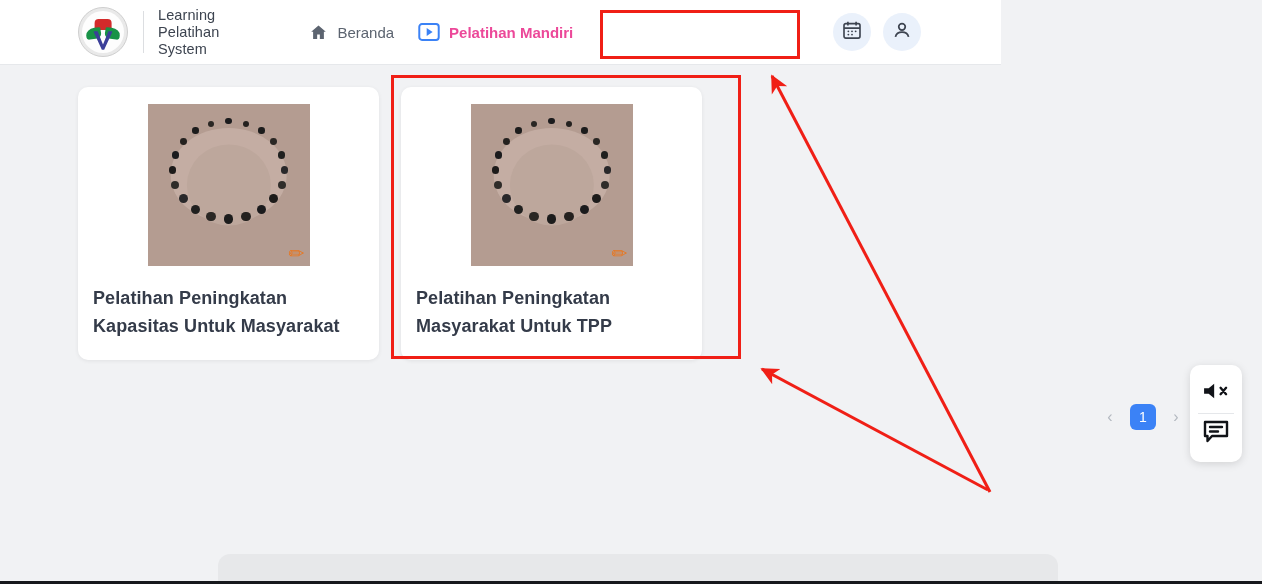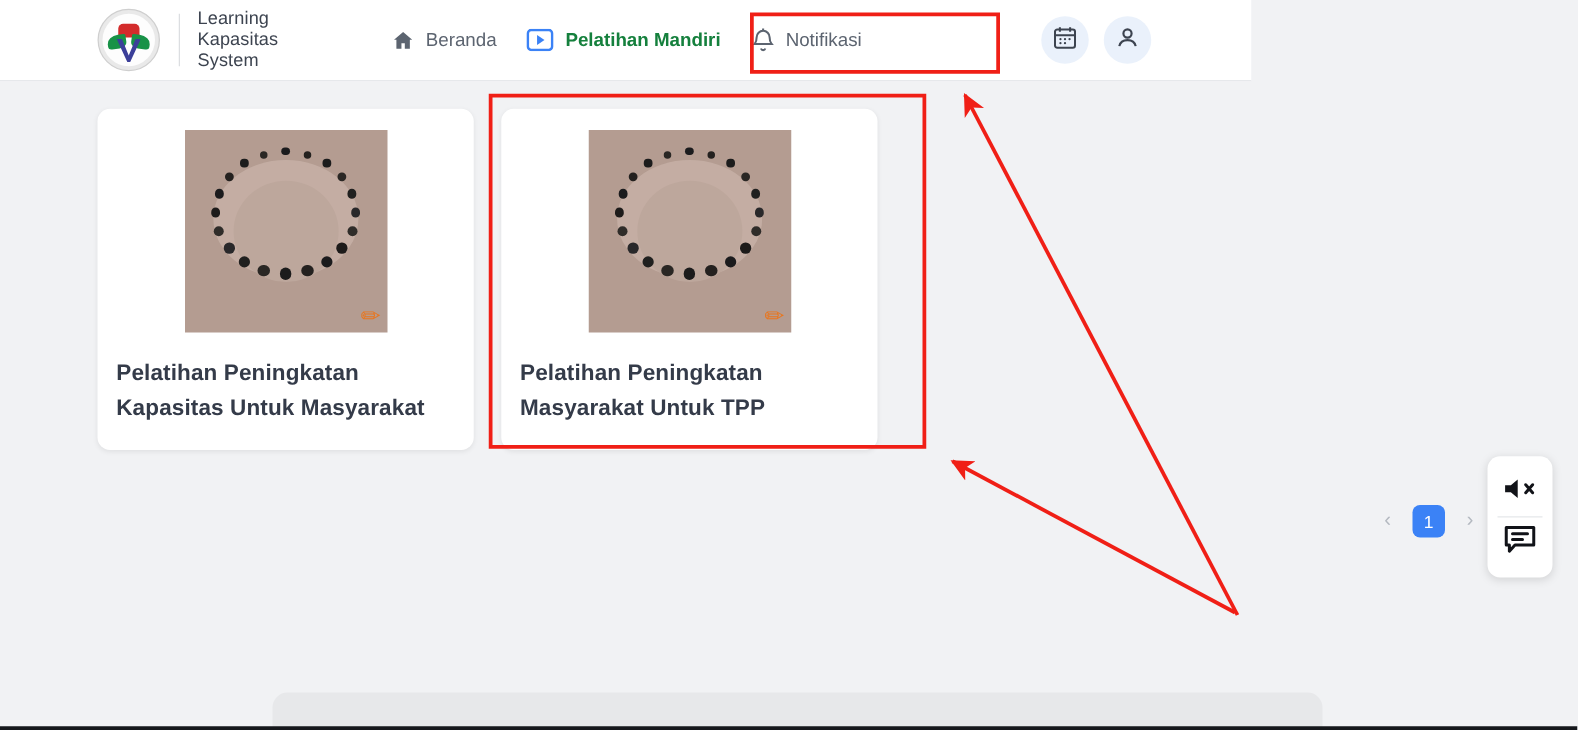--- a/index.html
+++ b/index.html
@@ -107,21 +107,21 @@
     gap: 9px;
     padding: 8px 12px;
     cursor: pointer;
     white-space: nowrap;
   }
   .nav-label {
     font-size: 15px;
     color: #5c6470;
   }
   .nav-item.active .nav-label {
-    color: #15803d;
+    color: #ec4899;
     font-weight: bold;
   }
   .nav-icon { display: flex; align-items: center; justify-content: center; }
 
   .nav-right {
     margin-left: auto;
     margin-right: 80px;
     display: flex;
     align-items: center;
     gap: 12px;
@@ -326,21 +326,21 @@
       <div class="logo-inner">
         <div class="logo-red"></div>
         <div class="logo-green-l"></div>
         <div class="logo-green-r"></div>
         <div class="logo-blue"></div>
       </div>
     </div>
     <div class="brand-divider"></div>
     <div class="brand-text">
       <div>Learning</div>
-      <div>Kapasitas</div>
+      <div>Pelatihan</div>
       <div>System</div>
     </div>
   </div>
 
   <div class="nav">
 
     <div class="nav-item">
       <span class="nav-icon">
         <svg width="19" height="19" viewBox="0 0 24 24" fill="#5c6470">
           <path d="M12 3.2 2.8 11h2.4v9.2h5.1v-5.6h3.4v5.6h5.1V11h2.4L12 3.2z"></path>
@@ -353,29 +353,20 @@
     <div class="nav-item active">
       <span class="nav-icon">
         <svg width="22" height="18" viewBox="0 0 24 20">
           <rect x="1.2" y="1.2" width="21.6" height="17.6" rx="3" fill="none" stroke="#3b82f6" stroke-width="2.2"></rect>
           <path d="M9.4 5.6 16 10l-6.6 4.4z" fill="#3b82f6"></path>
         </svg>
       </span>
       <span class="nav-label">Pelatihan Mandiri</span>
     </div>
 
-    <div class="nav-item">
-      <span class="nav-icon">
-        <svg width="19" height="20" viewBox="0 0 22 23" fill="none" stroke="#5c6470" stroke-width="1.9">
-          <path d="M5 9a6 6 0 0 1 12 0c0 4.2 1.4 5.6 1.9 6.2H3.1C3.6 14.6 5 13.2 5 9z"></path>
-          <path d="M11 2.2V.9M9 19.3c.3 1 1 1.6 2 1.6s1.7-.6 2-1.6"></path>
-        </svg>
-      </span>
-      <span class="nav-label">Notifikasi</span>
-    </div>
 
   </div>
 
   <div class="nav-right">
     <div class="circle-btn">
       <span>
         <svg width="20" height="20" viewBox="0 0 22 22" fill="none" stroke="#3d4450" stroke-width="1.8">
           <rect x="2.2" y="4" width="17.6" height="16" rx="2"></rect>
           <path d="M6.5 2v4M15.5 2v4M2.2 9h17.6"></path>
           <circle cx="7" cy="12.5" r="1" fill="#3d4450" stroke="none"></circle>

